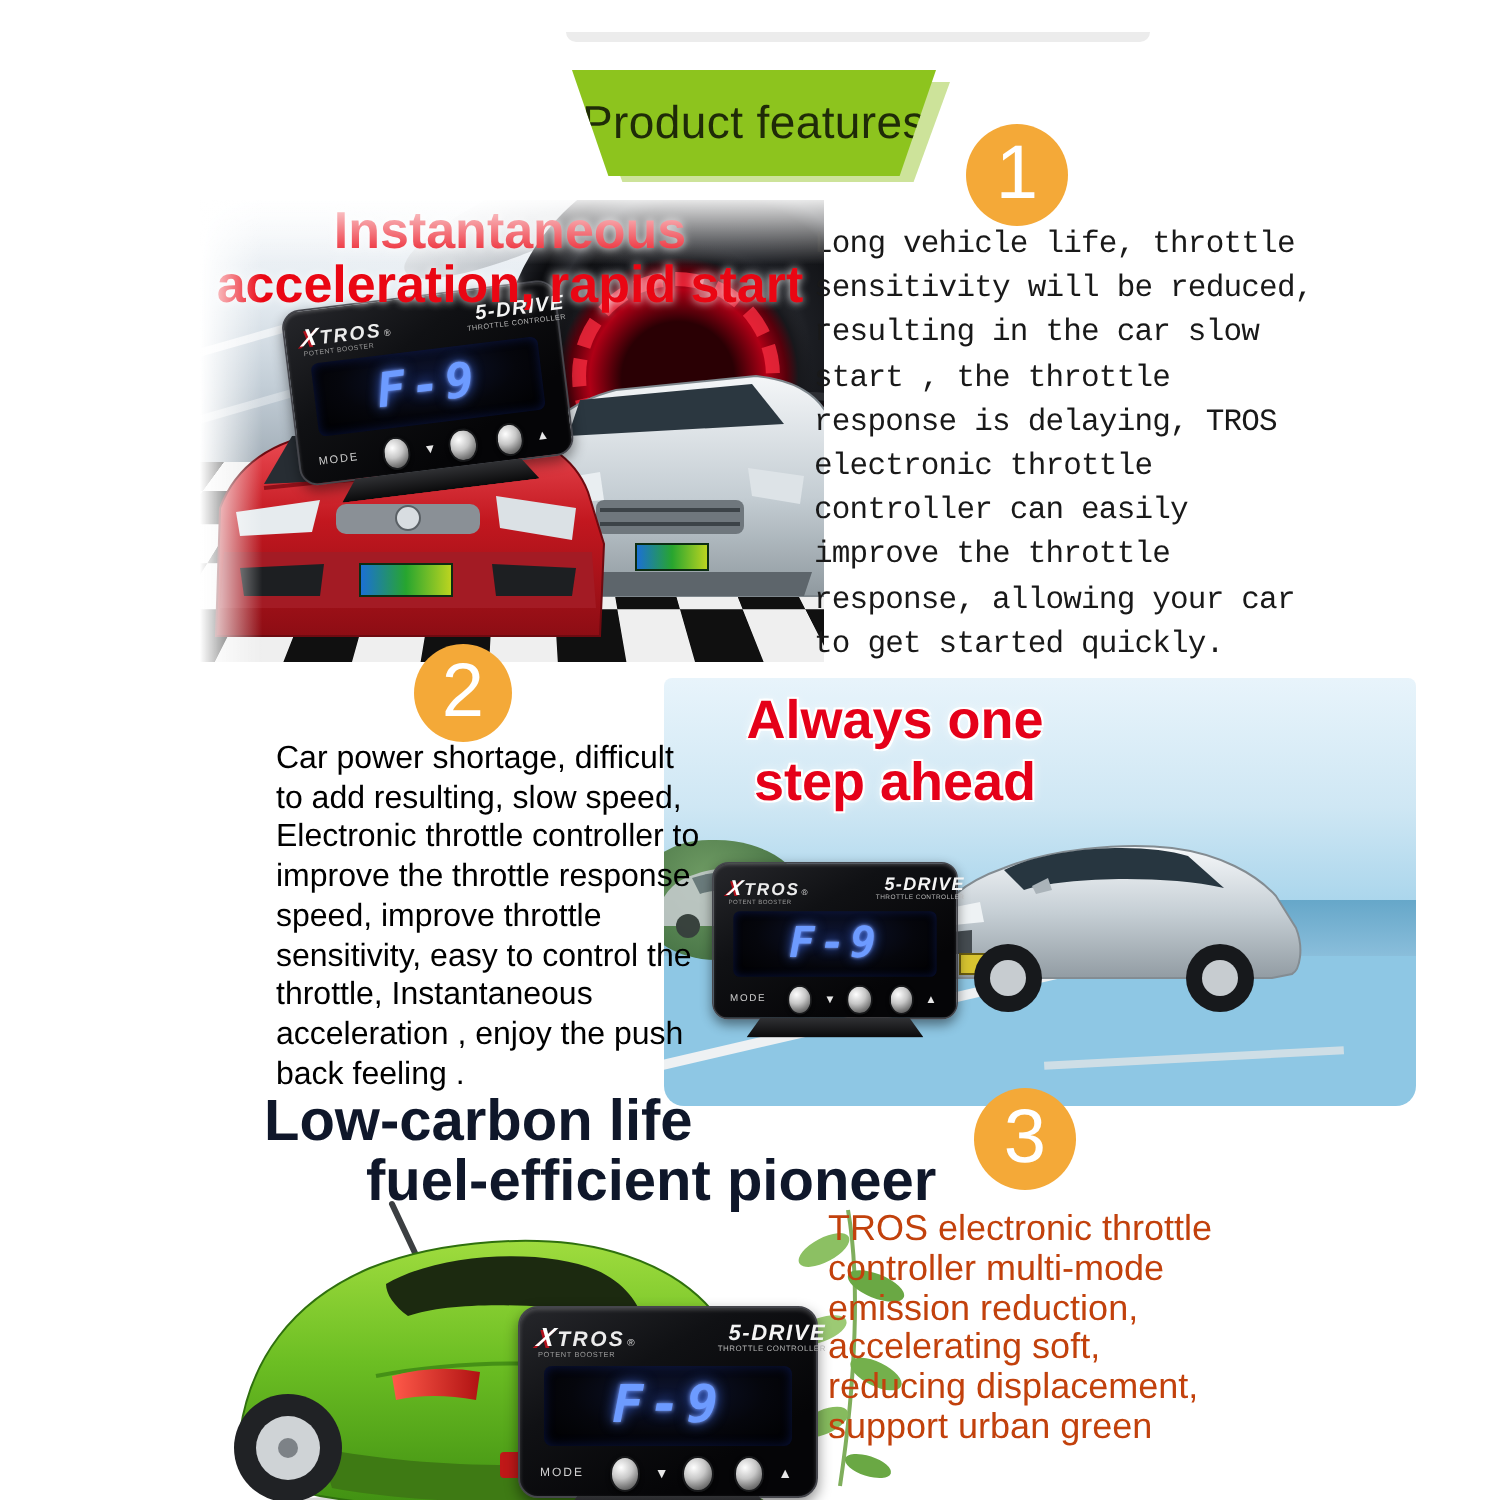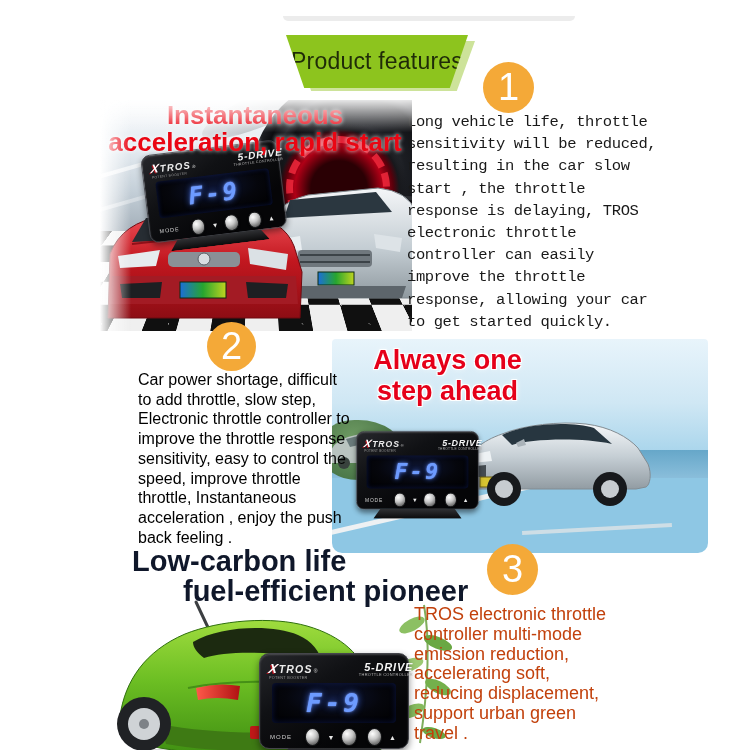--- a/index.html
+++ b/index.html
@@ -244,25 +244,25 @@
     <div class="line">response is delaying, TROS</div>
     <div class="line">electronic throttle</div>
     <div class="line">controller can easily</div>
     <div class="line">improve the throttle</div>
     <div class="line">response, allowing your car</div>
     <div class="line">to get started quickly.</div>
   </div>
 
   <div class="abs text-block text2">
     <div class="line">Car power shortage, difficult</div>
-    <div class="line">to add throttle, slow step,</div>
+    <div class="line">to add resulting, slow speed,</div>
     <div class="line">Electronic throttle controller to</div>
     <div class="line">improve the throttle response</div>
+    <div class="line">speed, improve throttle</div>
     <div class="line">sensitivity, easy to control the</div>
-    <div class="line">speed, improve throttle</div>
     <div class="line">throttle, Instantaneous</div>
     <div class="line">acceleration , enjoy the push</div>
     <div class="line">back feeling .</div>
   </div>
 
   <div class="abs img2">
     <div class="abs sea"></div>
     <div class="abs cliff"></div>
     <div class="abs road"></div>
     <div class="abs road-line1"></div>
@@ -404,16 +404,15 @@
   <div class="dev-base"></div>
 </div>
 
   <div class="abs text-block text3">
     <div class="line">TROS electronic throttle</div>
     <div class="line">controller multi-mode</div>
     <div class="line">emission reduction,</div>
     <div class="line">accelerating soft,</div>
     <div class="line">reducing displacement,</div>
     <div class="line">support urban green</div>
-    <div class="line">travel .</div>
   </div>
 
 </div>
 
 </body></html>

